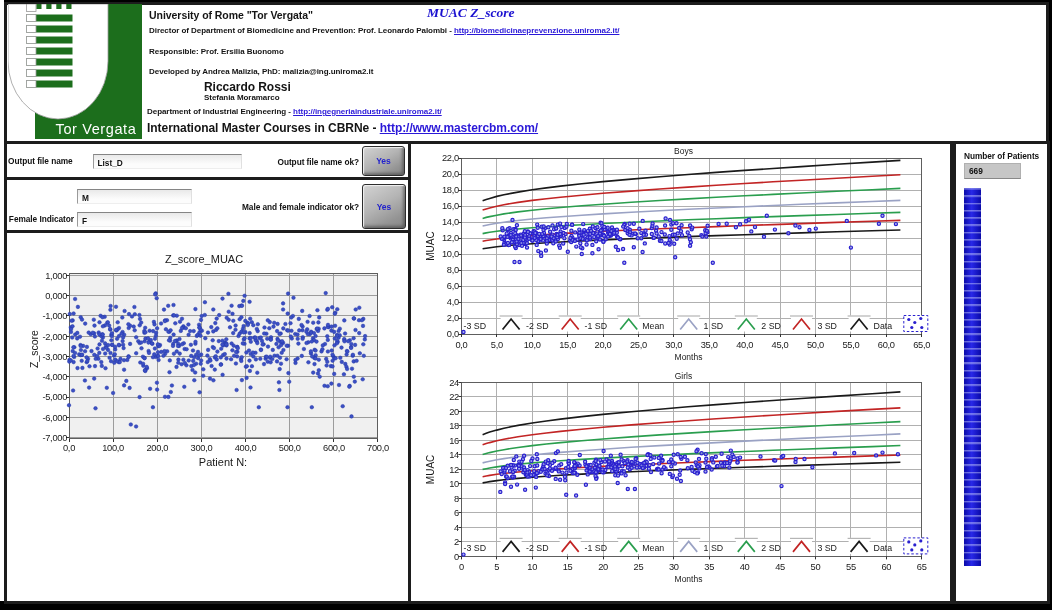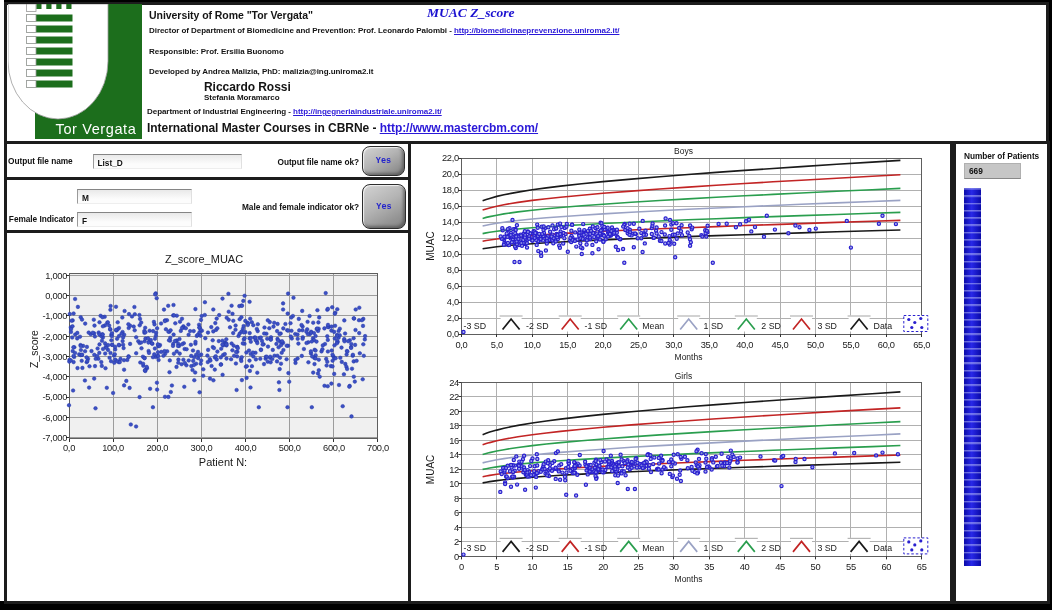--- a/index.html
+++ b/index.html
@@ -1,18 +1,18 @@
 <!DOCTYPE html>
 <html><head><meta charset="utf-8"><style>
 html,body{margin:0;padding:0;}
 body{width:1052px;height:610px;background:#000;position:relative;font-family:"Liberation Sans",sans-serif;overflow:hidden;}
 .panel{position:absolute;background:#fff;border:3px solid #1d1d1d;box-sizing:border-box;}
 .lbl{position:absolute;font-size:8.3px;font-weight:600;color:#111;white-space:nowrap;letter-spacing:-0.05px;}
 .tb{position:absolute;box-sizing:border-box;background:linear-gradient(#e9e9e9,#fcfcfc 70%);border-top:1px solid #858585;border-left:1px solid #9a9a9a;border-right:1px solid #e0e0e0;border-bottom:1px solid #eee;font-size:8.3px;font-weight:600;color:#111;padding:2.5px 0 0 4px;}
-.btn{position:absolute;box-sizing:border-box;border:1.5px solid #2d2d2d;border-radius:8px;background:linear-gradient(150deg,#d4d4d4 0%,#b4b4b4 45%,#949494 78%,#868686 100%);box-shadow:inset 1px 1px 1px #f2f2f2, inset -2px -2px 3px rgba(60,60,60,.55);color:#2222cc;font-weight:700;font-size:8.5px;display:flex;align-items:center;justify-content:center;font-family:Liberation Mono, monospace;}
+.btn{position:absolute;box-sizing:border-box;border:1.5px solid #2d2d2d;border-radius:3px;background:linear-gradient(150deg,#d4d4d4 0%,#b4b4b4 45%,#949494 78%,#868686 100%);box-shadow:inset 1px 1px 1px #f2f2f2, inset -2px -2px 3px rgba(60,60,60,.55);color:#2222cc;font-weight:700;font-size:8.5px;display:flex;align-items:center;justify-content:center;}
 .hline{position:absolute;font-size:8px;font-weight:600;color:#141414;white-space:nowrap;letter-spacing:-0.05px;}
 .lk{color:#2a18d8;text-decoration:underline;}
 </style></head>
 <body>
 <div style="position:absolute;left:0;top:0;width:4px;height:601px;background:#fff;"></div>
 <div class="panel" style="left:4px;top:2px;width:1045px;height:142px;">
     <svg width="134" height="135" viewBox="0 0 134 135" style="position:absolute;left:1px;top:-1px;">
       <rect x="0" y="0" width="134" height="135" fill="#ffffff"></rect>
       <rect x="100" y="0" width="34" height="135" fill="#1c6e1c"></rect>
       <rect x="27" y="58" width="107" height="77" fill="#1c6e1c"></rect>

